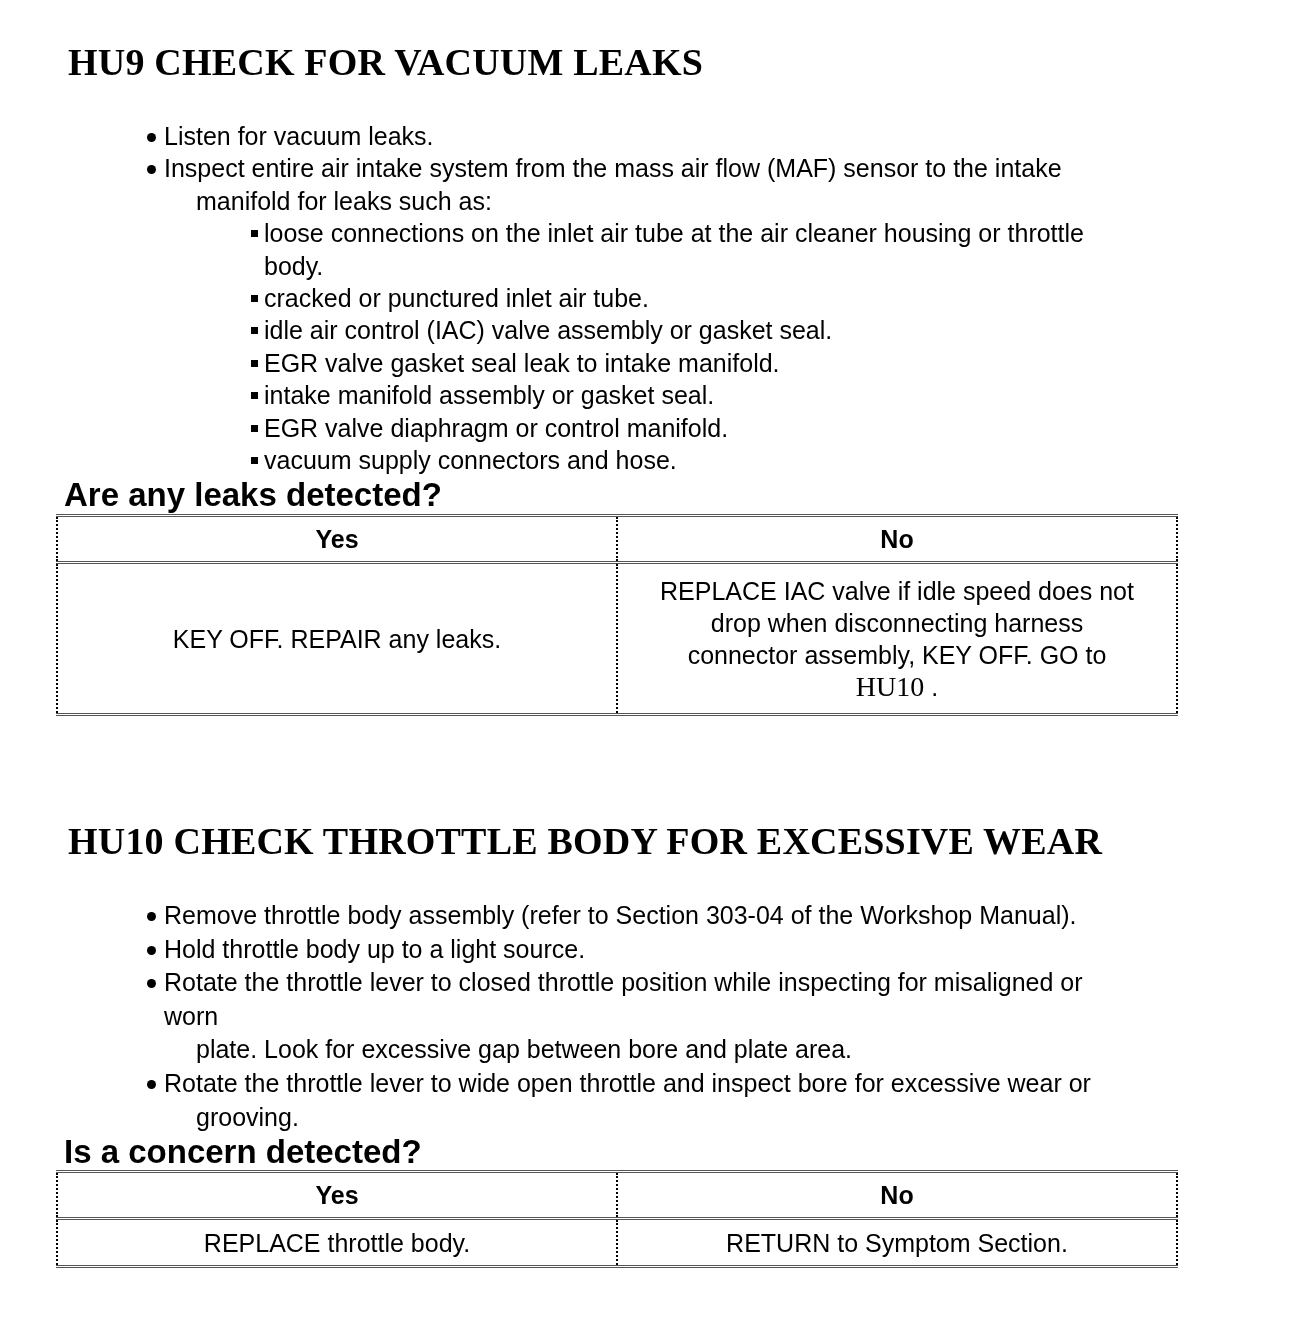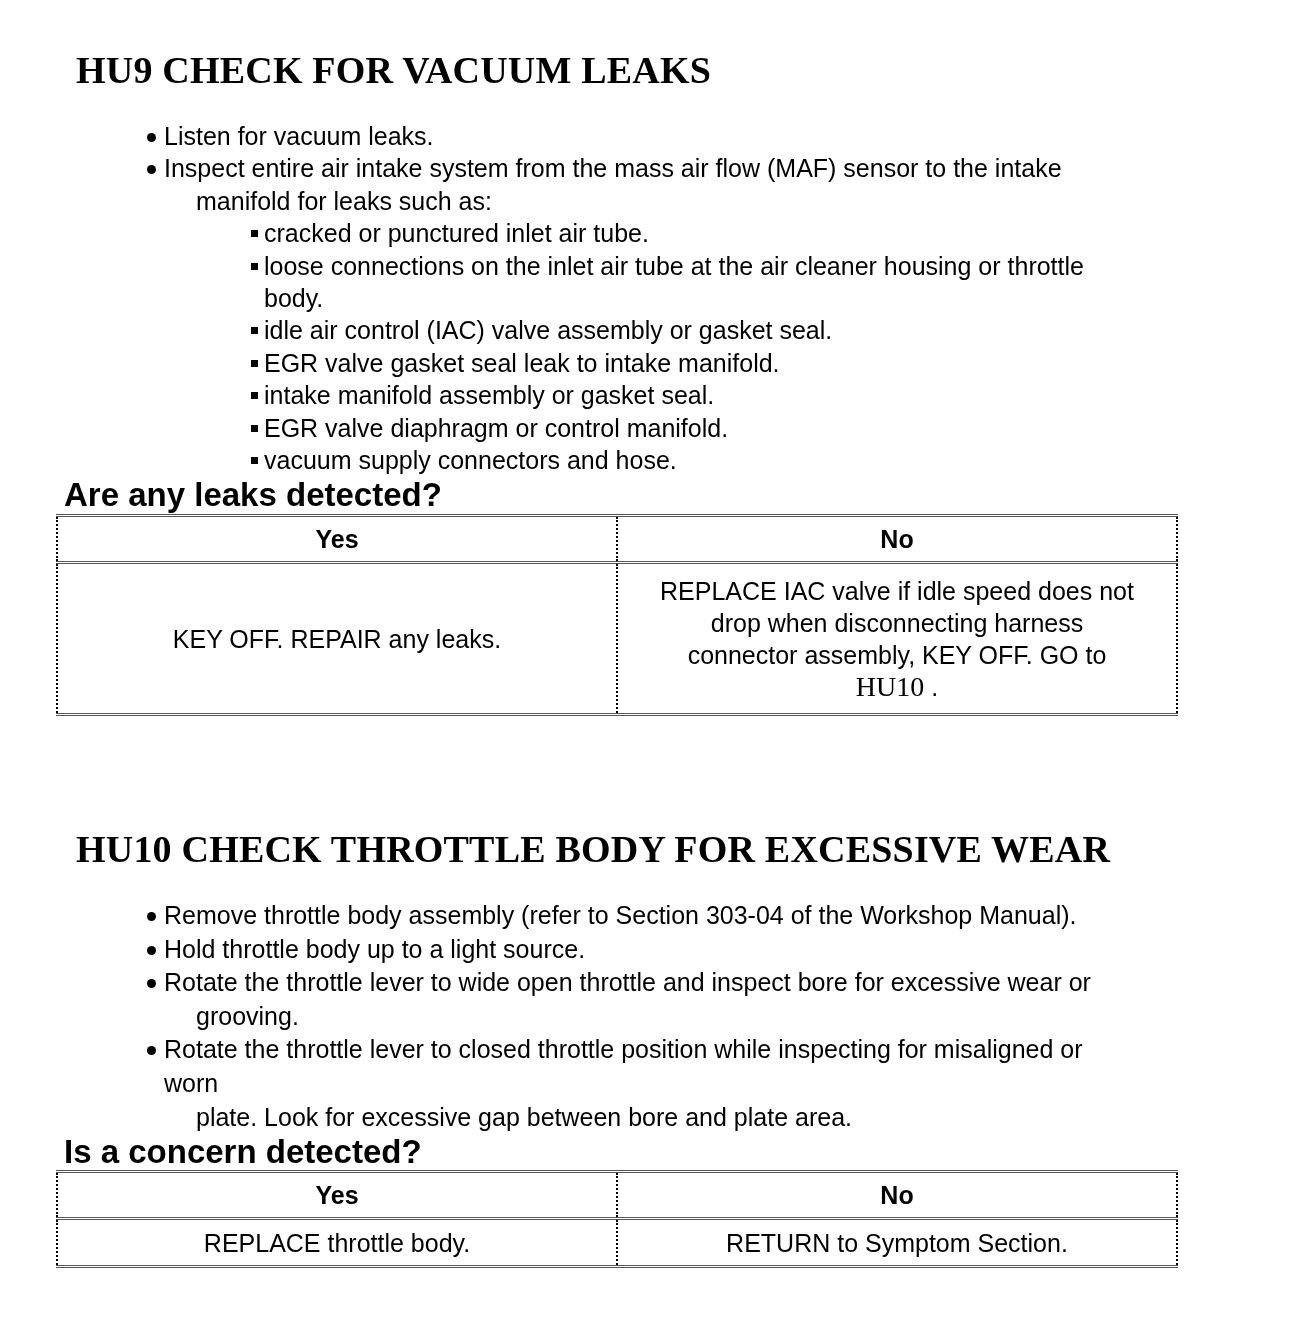--- a/index.html
+++ b/index.html
@@ -16,21 +16,21 @@
       font-family: "Liberation Sans", sans-serif;
     }
     .section {
       position: absolute;
       left: 0;
       width: 1312px;
     }
     .section-title {
       position: absolute;
       left: 64px;
-      margin: 12px;
+      margin: 4px;
       font-family: "Liberation Serif", serif;
       font-weight: bold;
       font-size: 38px;
       line-height: 44px;
       letter-spacing: 0.2px;
       white-space: nowrap;
     }
     .bullets {
       position: absolute;
       left: 0;
@@ -118,25 +118,25 @@
       <span class="dot"></span>
       <span>Listen for vacuum leaks.</span>
     </div>
     <div class="b1">
       <span class="dot"></span>
       <span>Inspect entire air intake system from the mass air flow (MAF) sensor to the intake</span>
       <span class="cont">manifold for leaks such as:</span>
     </div>
     <div class="b2">
       <span class="sq"></span>
+      <span>loose connections on the inlet air tube at the air cleaner housing or throttle body.</span>
+    </div>
+    <div class="b2">
+      <span class="sq"></span>
       <span>cracked or punctured inlet air tube.</span>
-    </div>
-    <div class="b2">
-      <span class="sq"></span>
-      <span>loose connections on the inlet air tube at the air cleaner housing or throttle body.</span>
     </div>
     <div class="b2">
       <span class="sq"></span>
       <span>idle air control (IAC) valve assembly or gasket seal.</span>
     </div>
     <div class="b2">
       <span class="sq"></span>
       <span>EGR valve gasket seal leak to intake manifold.</span>
     </div>
     <div class="b2">
@@ -185,27 +185,27 @@
     <div class="b1">
       <span class="dot"></span>
       <span>Remove throttle body assembly (refer to Section 303-04 of the Workshop Manual).</span>
     </div>
     <div class="b1">
       <span class="dot"></span>
       <span>Hold throttle body up to a light source.</span>
     </div>
     <div class="b1">
       <span class="dot"></span>
+      <span>Rotate the throttle lever to closed throttle position while inspecting for misaligned or worn</span>
+      <span class="cont">plate. Look for excessive gap between bore and plate area.</span>
+    </div>
+    <div class="b1">
+      <span class="dot"></span>
       <span>Rotate the throttle lever to wide open throttle and inspect bore for excessive wear or</span>
       <span class="cont">grooving.</span>
-    </div>
-    <div class="b1">
-      <span class="dot"></span>
-      <span>Rotate the throttle lever to closed throttle position while inspecting for misaligned or worn</span>
-      <span class="cont">plate. Look for excessive gap between bore and plate area.</span>
     </div>
   </div>
 
   <div class="question" style="top:1137px;">Is a concern detected?</div>
 
   <table class="decision" style="top:1170px;">
     <colgroup>
         <col style="width:560px">
         <col style="width:560px">
       </colgroup>

